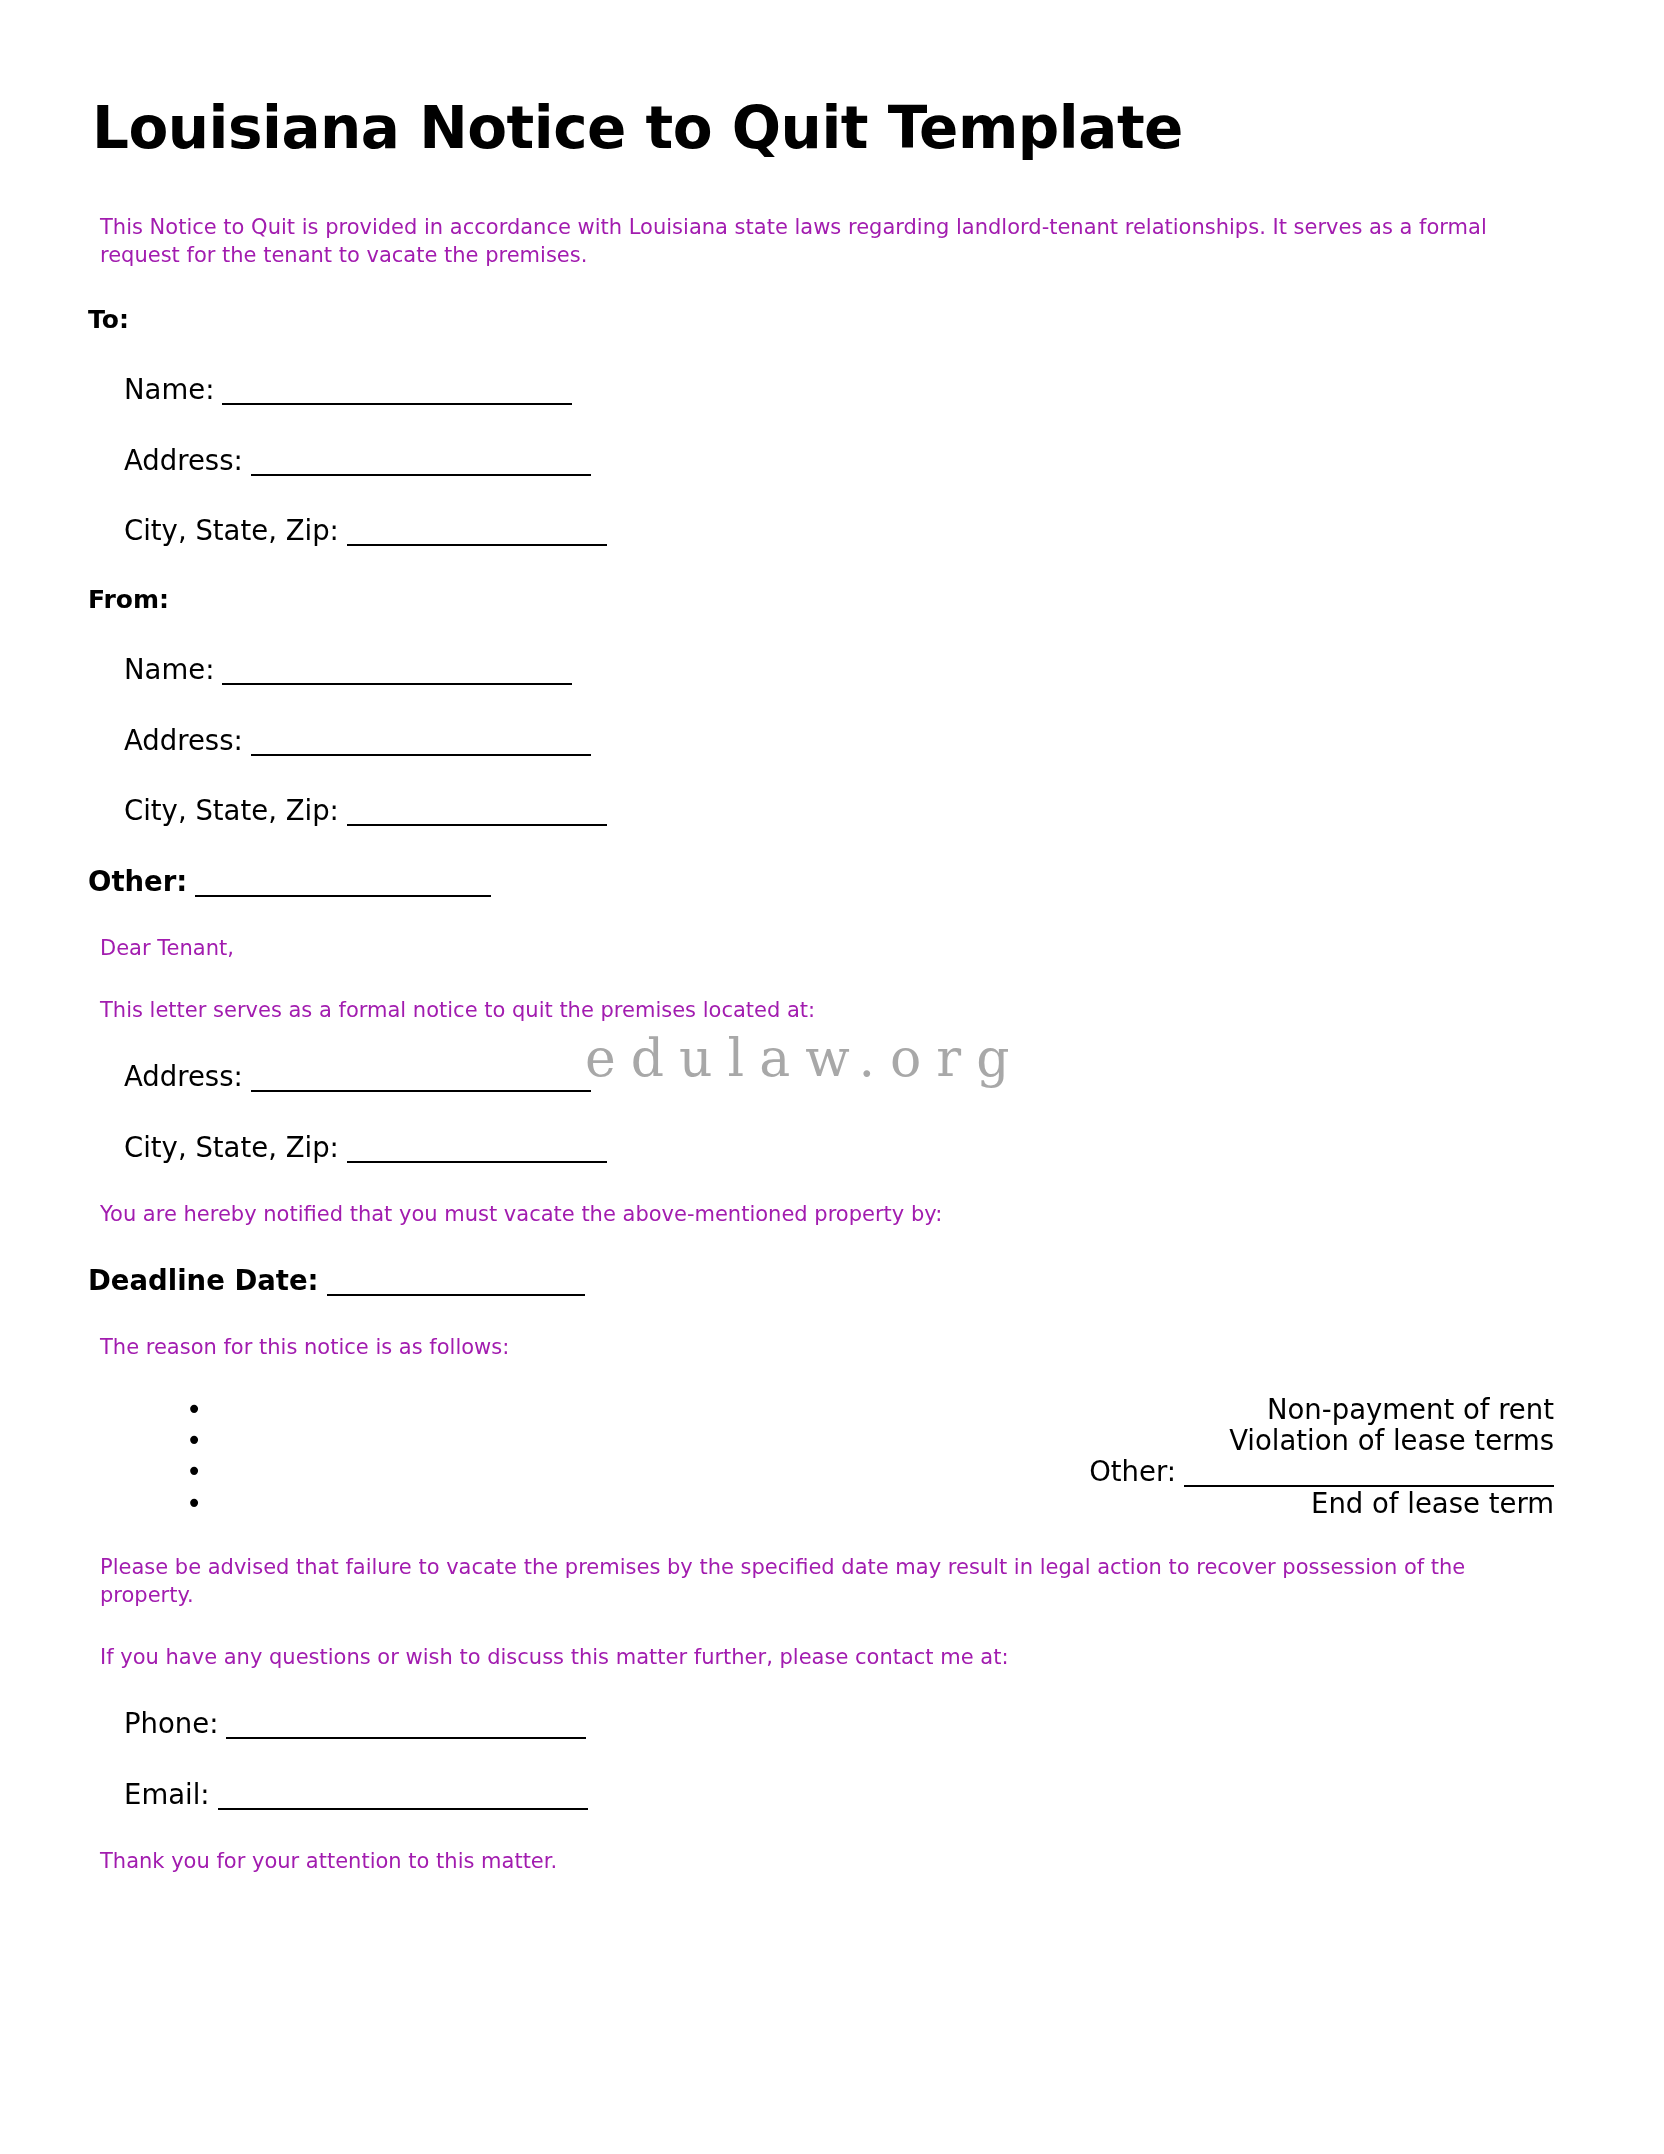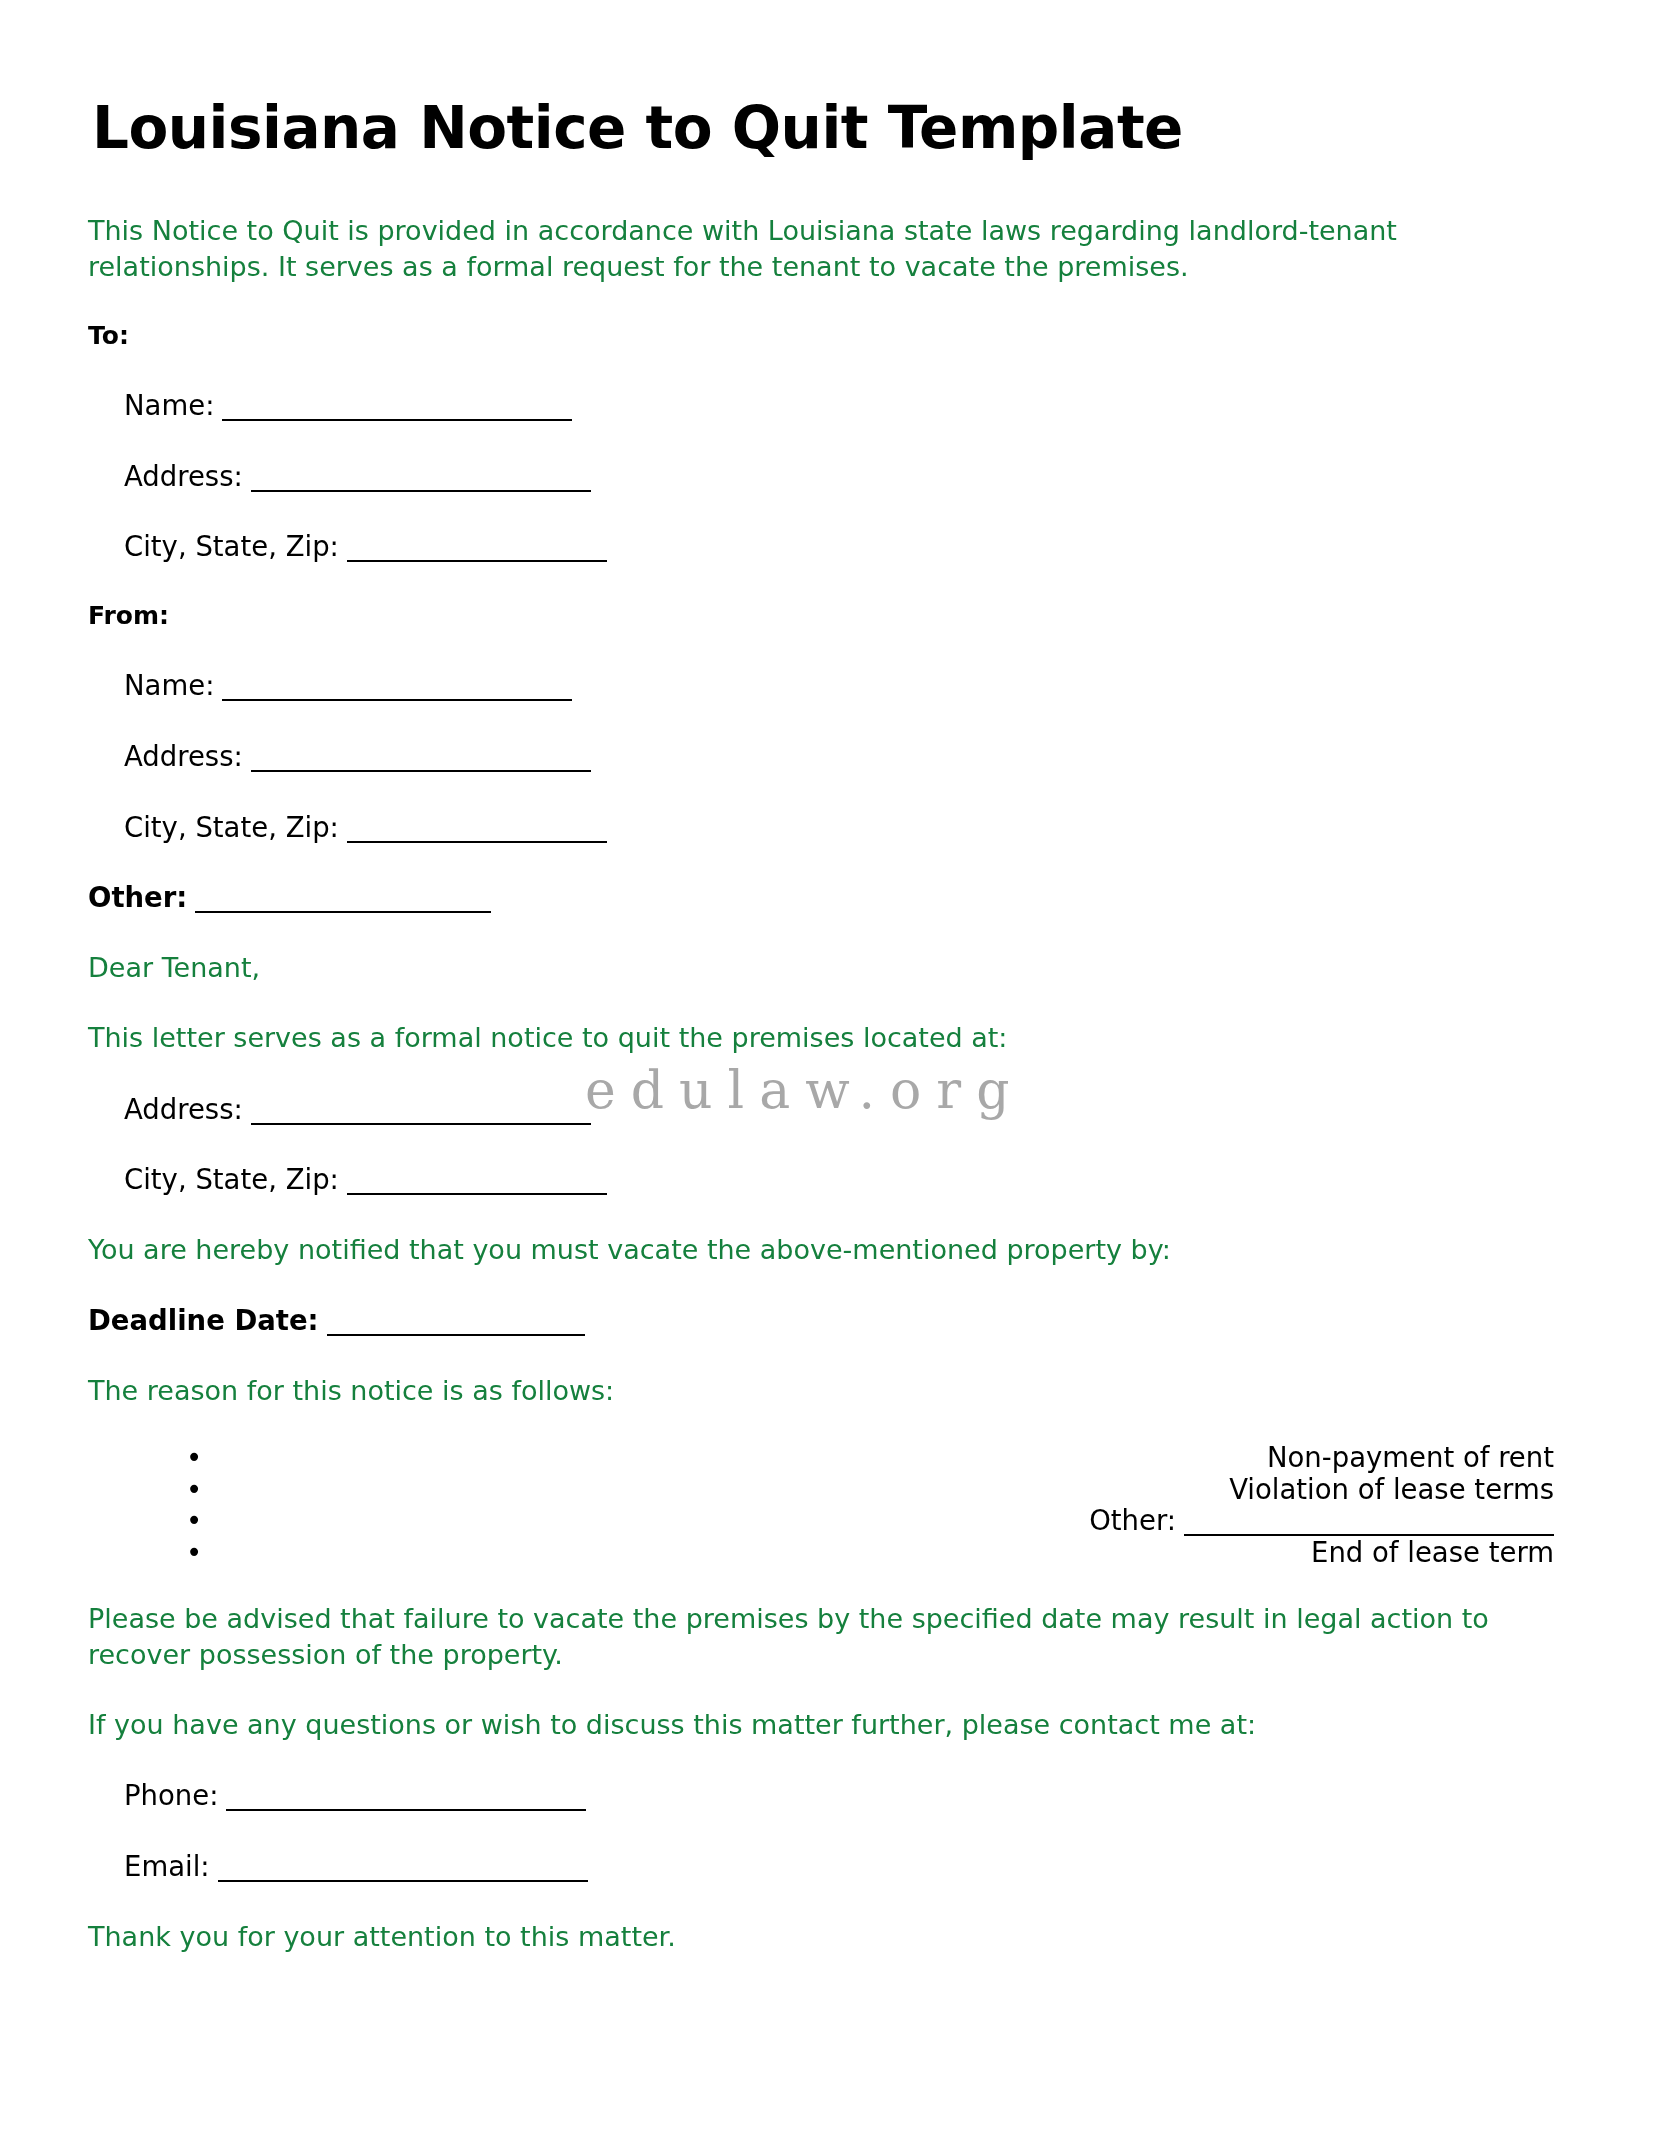--- a/index.html
+++ b/index.html
@@ -24,25 +24,25 @@
   }
   .doc-title {
     font-size: 58px;
     font-weight: bold;
     letter-spacing: -0.5px;
     line-height: 1.12;
     margin: 0 0 52px 4px;
     color: #000;
   }
   .para {
-    font-size: 27px;
+    font-size: 21px;
     line-height: 1.34;
-    margin: 0 0 34px 0;
+    margin: 0 0 34px 12px;
     max-width: 1460px;
-    color: #15803d;
+    color: #a21caf;
   }
   .label-strong {
     font-size: 25px;
     font-weight: bold;
     margin: 0 0 34px 0;
     line-height: 1.34;
   }
   .field-row {
     font-size: 27.5px;
     line-height: 1.34;
@@ -89,21 +89,21 @@
     content: "\2022";
     position: absolute;
     left: 0;
     top: 0;
     font-size: 27.5px;
     line-height: 1.06;
   }
   .watermark {
     position: absolute;
     left: 585px;
-    top: 1060px;
+    top: 1028px;
     font-family: "DejaVu Serif", "Liberation Serif", serif;
     font-size: 52px;
     letter-spacing: 15px;
     color: #9a9a9a;
     opacity: 0.85;
     white-space: nowrap;
     pointer-events: none;
     z-index: 5;
   }
   .content-layer {

